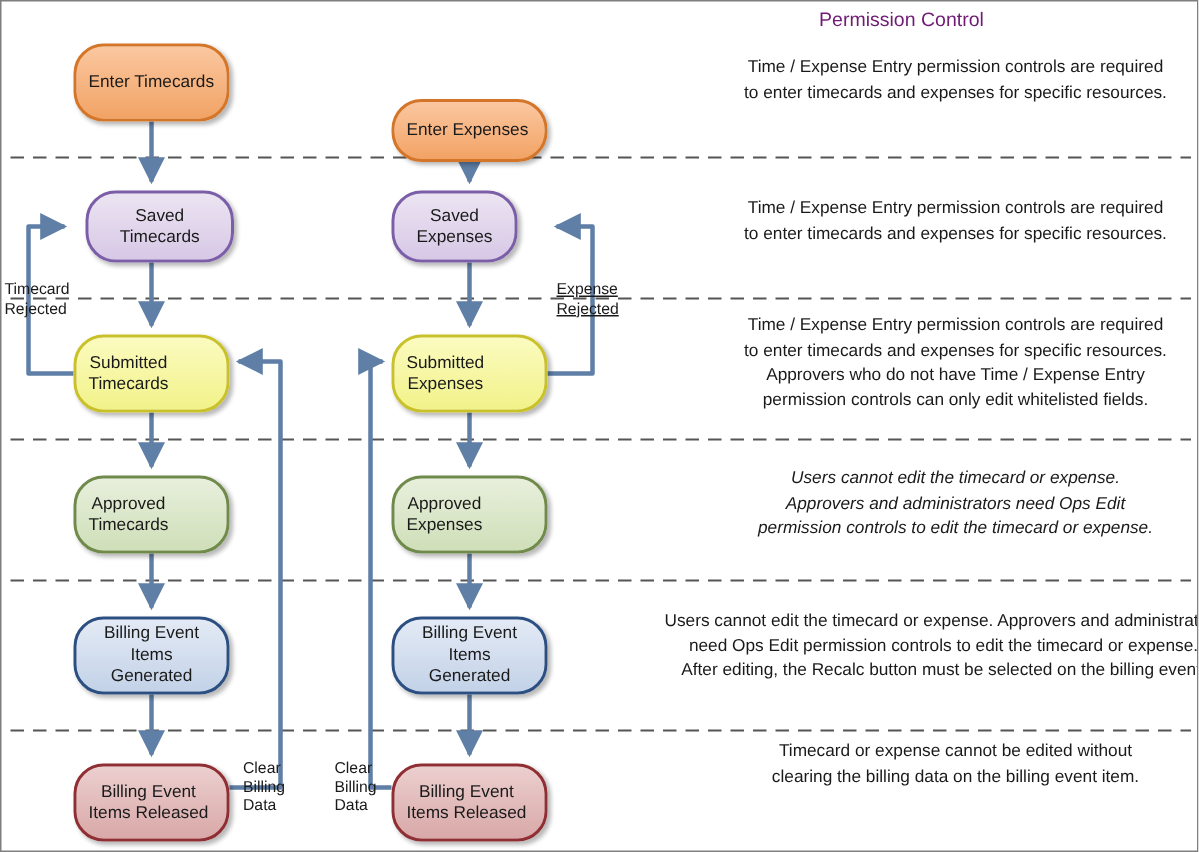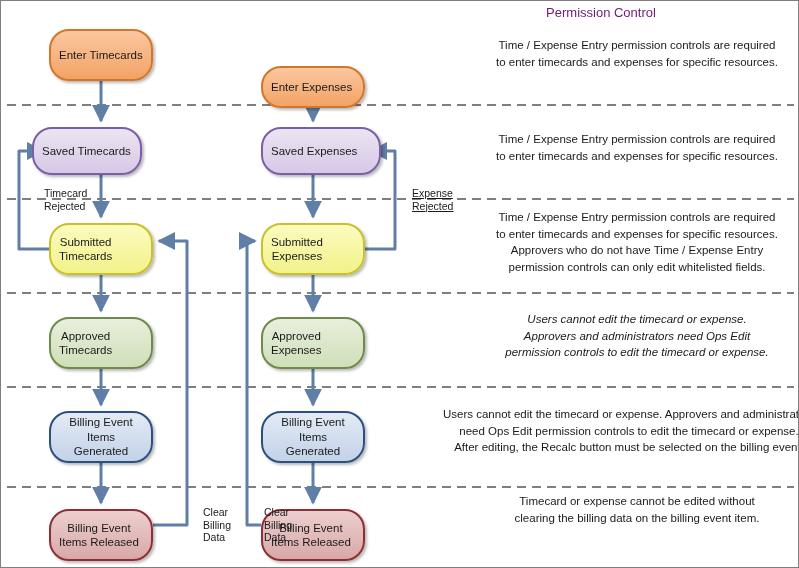--- a/index.html
+++ b/index.html
@@ -58,21 +58,20 @@
     white-space: pre-line;
     margin-left: 37px;
   }
   .edge-label {
     position: absolute;
     font-size: 10.5px;
     color: #1a1a1a;
     line-height: 1.2;
     white-space: pre-line;
     text-align: left;
-    margin-left: 41px;
   }
 </style>
 </head>
 <body>
 
 <div id="page">
 
   <svg class="layer" viewBox="0 0 799 568">
     <defs>
       <marker id="arrowhead" markerWidth="7" markerHeight="7" refX="5.4" refY="3" orient="auto">
@@ -106,24 +105,24 @@
 
   <div class="title" style="left:460px; top:4px; width:280px;">Permission Control</div>
 
   <div id="nodes">
       <div class="node" style="left: 48px; top: 28px; width: 104px; height: 52px; border-color: rgb(212, 118, 42); background: linear-gradient(rgb(251, 199, 160) 0%, rgb(242, 163, 101) 100%);">
         <span>Enter Timecards</span>
       </div>
       <div class="node" style="left: 260px; top: 40px; width: 104px; height: 42px; border-color: rgb(212, 118, 42); background: linear-gradient(rgb(251, 199, 160) 0%, rgb(242, 163, 101) 100%); margin-top: 25px;">
         <span>Enter Expenses</span>
       </div>
-      <div class="node" style="left: 31px; top: 126px; width: 110px; height: 48px; border-color: rgb(123, 94, 167); background: linear-gradient(rgb(236, 228, 242) 0%, rgb(215, 200, 230) 100%);">
+      <div class="node" style="left: 56px; top: 126px; width: 99px; height: 48px; border-color: rgb(123, 94, 167); background: linear-gradient(rgb(236, 228, 242) 0%, rgb(215, 200, 230) 100%);">
         <span>Saved Timecards</span>
       </div>
-      <div class="node" style="left: 260px; top: 126px; width: 120px; height: 48px; border-color: rgb(123, 94, 167); background: linear-gradient(rgb(236, 228, 242) 0%, rgb(215, 200, 230) 100%);">
+      <div class="node" style="left: 260px; top: 126px; width: 84px; height: 48px; border-color: rgb(123, 94, 167); background: linear-gradient(rgb(236, 228, 242) 0%, rgb(215, 200, 230) 100%);">
         <span>Saved Expenses</span>
       </div>
       <div class="node" style="left: 48px; top: 222px; width: 104px; height: 52px; border-color: rgb(201, 193, 42); background: linear-gradient(rgb(251, 251, 192) 0%, rgb(242, 242, 138) 100%);">
         <span>Submitted
 Timecards</span>
       </div>
       <div class="node" style="left: 260px; top: 222px; width: 104px; height: 52px; border-color: rgb(201, 193, 42); background: linear-gradient(rgb(251, 251, 192) 0%, rgb(242, 242, 138) 100%);">
         <span>Submitted
 Expenses</span>
       </div>

